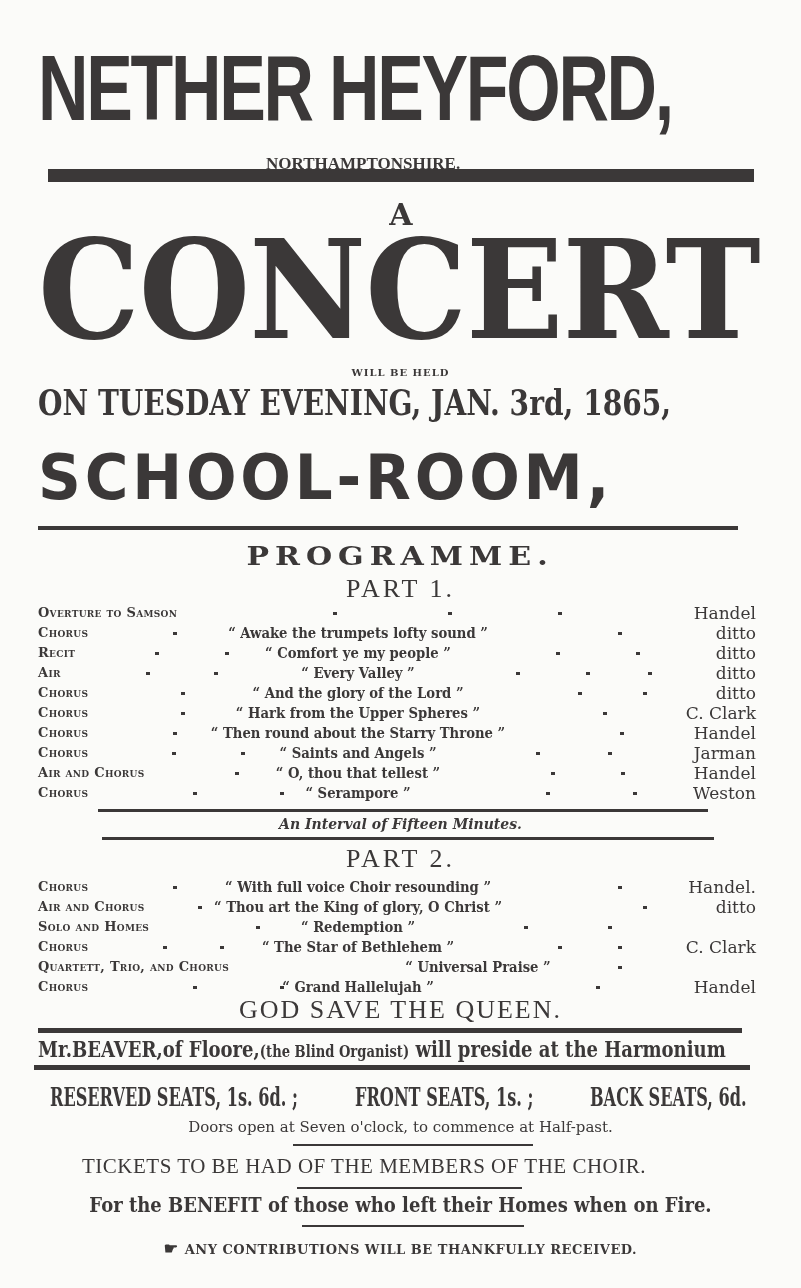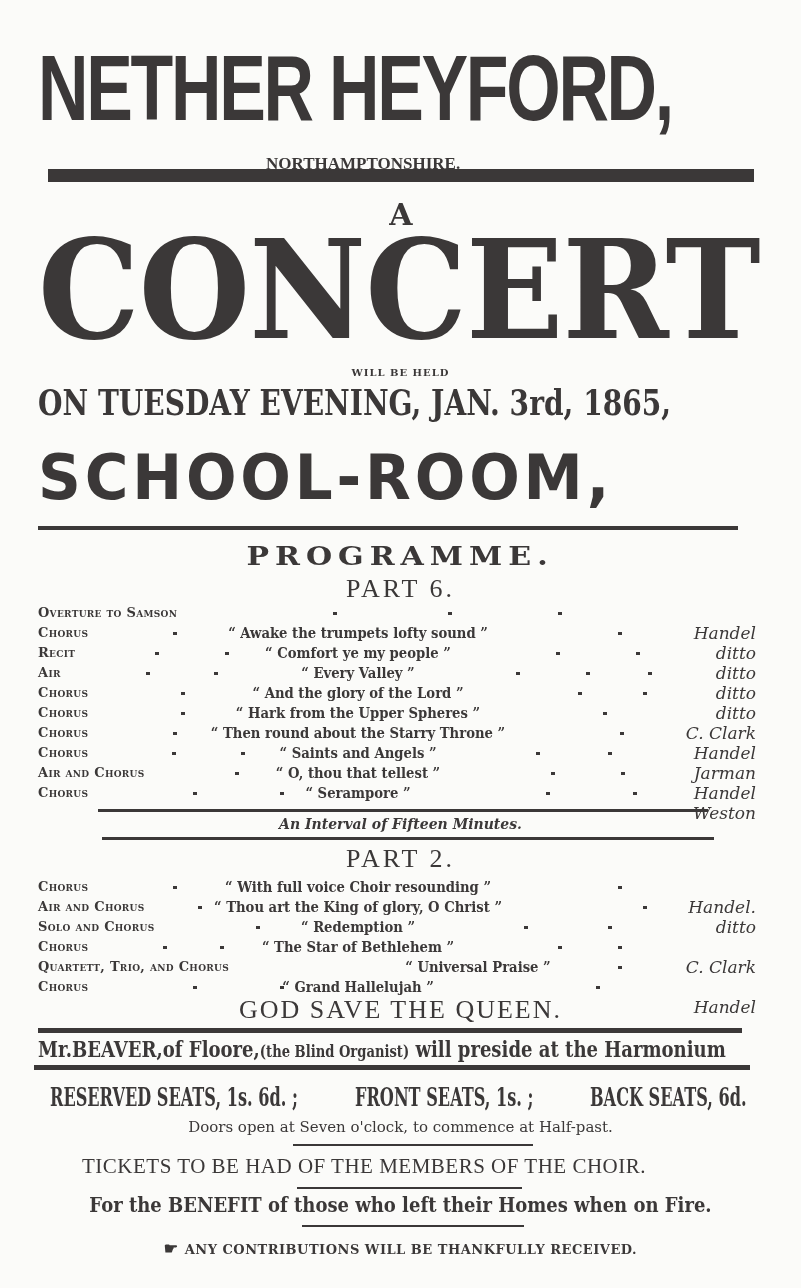--- a/index.html
+++ b/index.html
@@ -82,22 +82,22 @@
 
   .prog-list { left: 38px; width: 718px; }
   .row {
     position: relative; height: 20px;
     font-family: "DejaVu Serif", serif; font-weight: bold;
     font-size: 15px; line-height: 20px; white-space: nowrap;
   }
   .row .kind { position: absolute; left: 0; font-size: 13px; font-variant: small-caps; letter-spacing: 0.3px; }
   .row .piece { position: absolute; left: 0; width: 640px; text-align: center; transform: scaleX(0.88); }
   .row .composer {
-    position: absolute; right: 0; font-style: italic; font-weight: normal;
-    font-family: "DejaVu Serif", serif; font-size: 17px; margin-top: 20px;
+    position: absolute; right: 0; font-weight: normal;
+    font-family: "DejaVu Serif", serif; font-size: 17px;
   }
   .row .dots { position: absolute; left: 0; width: 660px; }
   .dot { position: absolute; top: 9px; width: 4px; height: 3px; background: #3b3838; }
 
   .part1-list { top: 603px; }
   .part2-list { top: 877px; }
 
   .rule-3 { top: 809px; left: 98px; width: 610px; height: 3px; }
   .interval {
     top: 816px; left: 0; width: 801px; text-align: center;
@@ -159,21 +159,21 @@
   <div class="abs rule rule-thick"></div>
 
   <div class="abs a-letter">A</div>
   <div class="abs concert">CONCERT</div>
   <div class="abs center will-be-held">WILL BE HELD</div>
   <div class="abs date-line">ON TUESDAY EVENING, JAN. 3rd, 1865,</div>
   <div class="abs school">SCHOOL-ROOM,</div>
   <div class="abs rule rule-2"></div>
 
   <div class="abs programme">PROGRAMME.</div>
-  <div class="abs part part-1">PART 6.</div>
+  <div class="abs part part-1">PART 1.</div>
 
   <div class="abs prog-list part1-list">
     <div class="row">
       <span class="kind">Overture to Samson</span>
       <span class="dots">
           <i class="dot" style="left:295px"></i>
           <i class="dot" style="left:410px"></i>
           <i class="dot" style="left:520px"></i>
         </span>
       <span class="composer">Handel</span>
@@ -291,21 +291,21 @@
     <div class="row">
       <span class="kind">Air and Chorus</span>
       <span class="dots">
           <i class="dot" style="left:160px"></i>
           <i class="dot" style="left:605px"></i>
         </span>
       <span class="piece">“ Thou art the King of glory, O Christ ”</span>
       <span class="composer">ditto</span>
     </div>
     <div class="row">
-      <span class="kind">Solo and Chorus</span>
+      <span class="kind">Solo and Homes</span>
       <span class="dots">
           <i class="dot" style="left:218px"></i>
           <i class="dot" style="left:486px"></i>
           <i class="dot" style="left:570px"></i>
         </span>
       <span class="piece">“ Redemption ”</span>
       <span class="composer"></span>
     </div>
     <div class="row">
       <span class="kind">Chorus</span>

